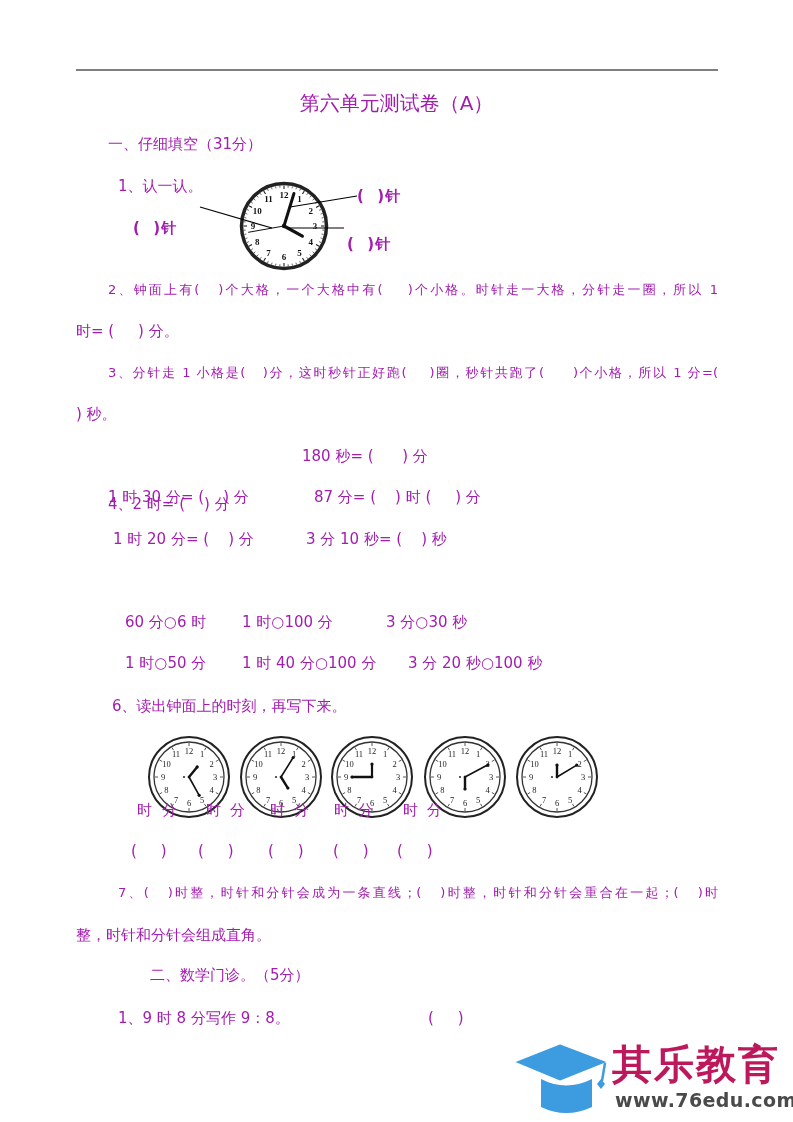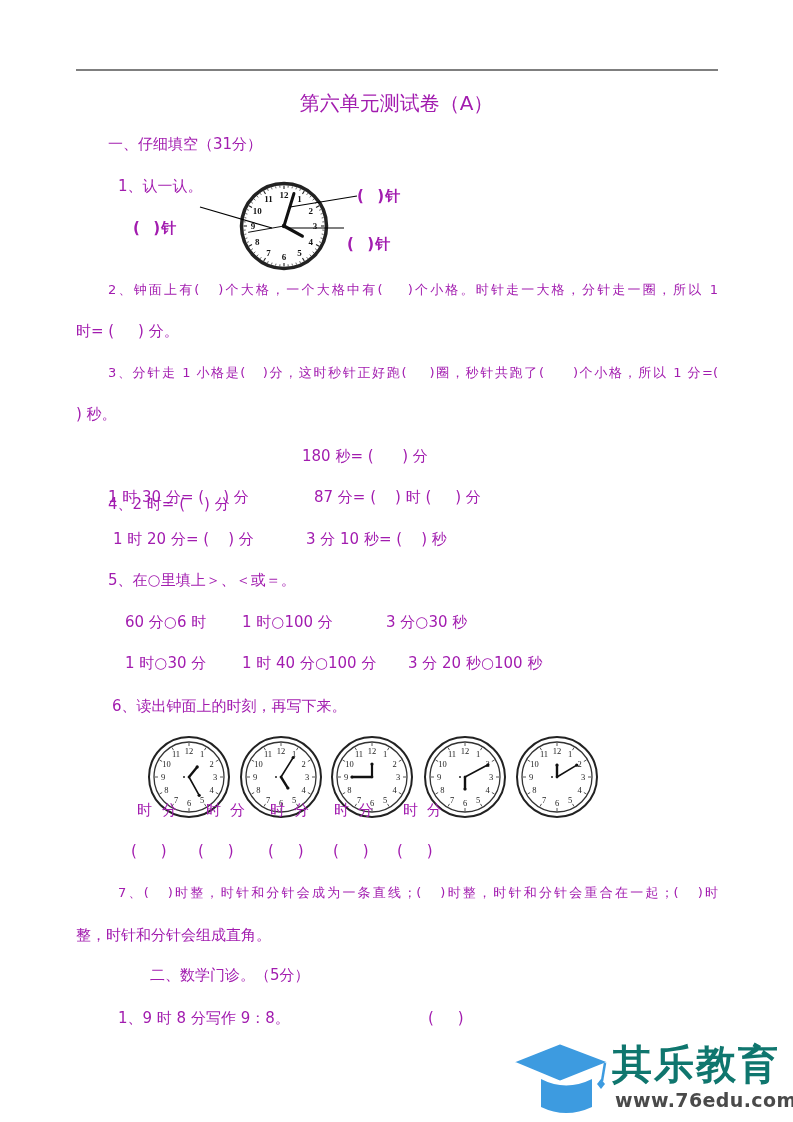--- a/index.html
+++ b/index.html
@@ -303,25 +303,24 @@
   <div class="t j" style="left:108px;top:363px;width:610px;">3、分针走&nbsp;1&nbsp;小格是(&nbsp;&nbsp;&nbsp;)分，这时秒针正好跑(&nbsp;&nbsp;&nbsp;&nbsp;)圈，秒针共跑了(&nbsp;&nbsp;&nbsp;&nbsp;&nbsp;)个小格，所以&nbsp;1&nbsp;分=(</div>
   <div class="t" style="left:76px;top:404px;">) 秒。</div>
 
   <div class="t" style="left:108px;top:446px;margin-top:48px;">4、2 时= (    ) 分</div>
   <div class="t" style="left:302px;top:446px;">180 秒= (      ) 分</div>
   <div class="t" style="left:108px;top:487px;">1 时 30 分= (    ) 分</div>
   <div class="t" style="left:314px;top:487px;">87 分= (    ) 时 (     ) 分</div>
   <div class="t" style="left:113px;top:529px;">1 时 20 分= (    ) 分</div>
   <div class="t" style="left:306px;top:529px;">3 分 10 秒= (    ) 秒</div>
 
-  <div class="t" style="left:108px;top:570px;">5、在○里填上＞、＜或＝。</div>
   <div class="t" style="left:125px;top:612px;">60 分○6 时</div>
   <div class="t" style="left:242px;top:612px;">1 时○100 分</div>
   <div class="t" style="left:386px;top:612px;">3 分○30 秒</div>
-  <div class="t" style="left:125px;top:653px;">1 时○30 分</div>
+  <div class="t" style="left:125px;top:653px;">1 时○50 分</div>
   <div class="t" style="left:242px;top:653px;">1 时 40 分○100 分</div>
   <div class="t" style="left:408px;top:653px;">3 分 20 秒○100 秒</div>
 
   <div class="t" style="left:112px;top:696px;">6、读出钟面上的时刻，再写下来。</div>
 
   <div class="t" style="left:137px;top:800px;">时</div>
   <div class="t" style="left:162px;top:800px;">分</div>
   <div class="t" style="left:206px;top:800px;">时</div>
   <div class="t" style="left:230px;top:800px;">分</div>
   <div class="t" style="left:270px;top:800px;">时</div>
@@ -337,15 +336,15 @@
   <div class="t" style="left:333px;top:841px;">(     )</div>
   <div class="t" style="left:397px;top:841px;">(     )</div>
 
   <div class="t j" style="left:118px;top:883px;width:600px;">7、(&nbsp;&nbsp;&nbsp;)时整，时针和分针会成为一条直线；(&nbsp;&nbsp;&nbsp;)时整，时针和分针会重合在一起；(&nbsp;&nbsp;&nbsp;)时</div>
   <div class="t" style="left:76px;top:925px;font-family:Liberation Serif, serif;">整，时针和分针会组成直角。</div>
 
   <div class="t" style="left:108px;top:965px;margin-left:42px;">二、数学门诊。（5分）</div>
   <div class="t" style="left:118px;top:1008px;">1、9 时 8 分写作 9：8。</div>
   <div class="t" style="left:428px;top:1008px;">(     )</div>
 
-  <div class="logo-cn" style="color:#0f766e;">其乐教育</div>
+  <div class="logo-cn" style="color:#be185d;">其乐教育</div>
   <div class="logo-url" style="color:#4a4a4a;">www.76edu.com</div>
 </div>
 
 </body></html>

